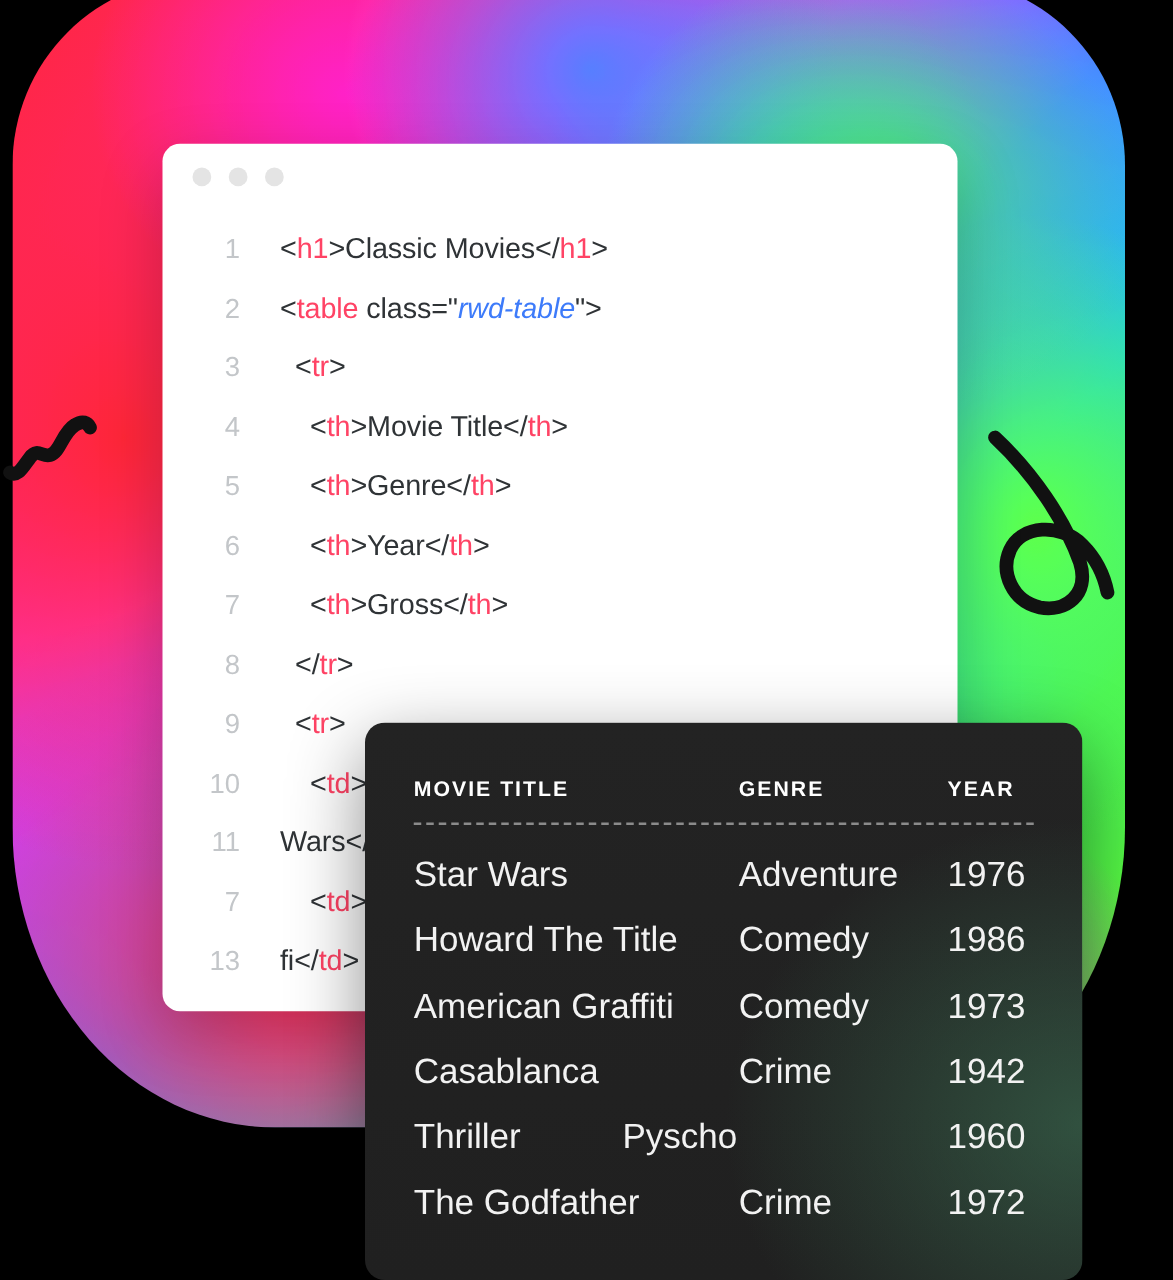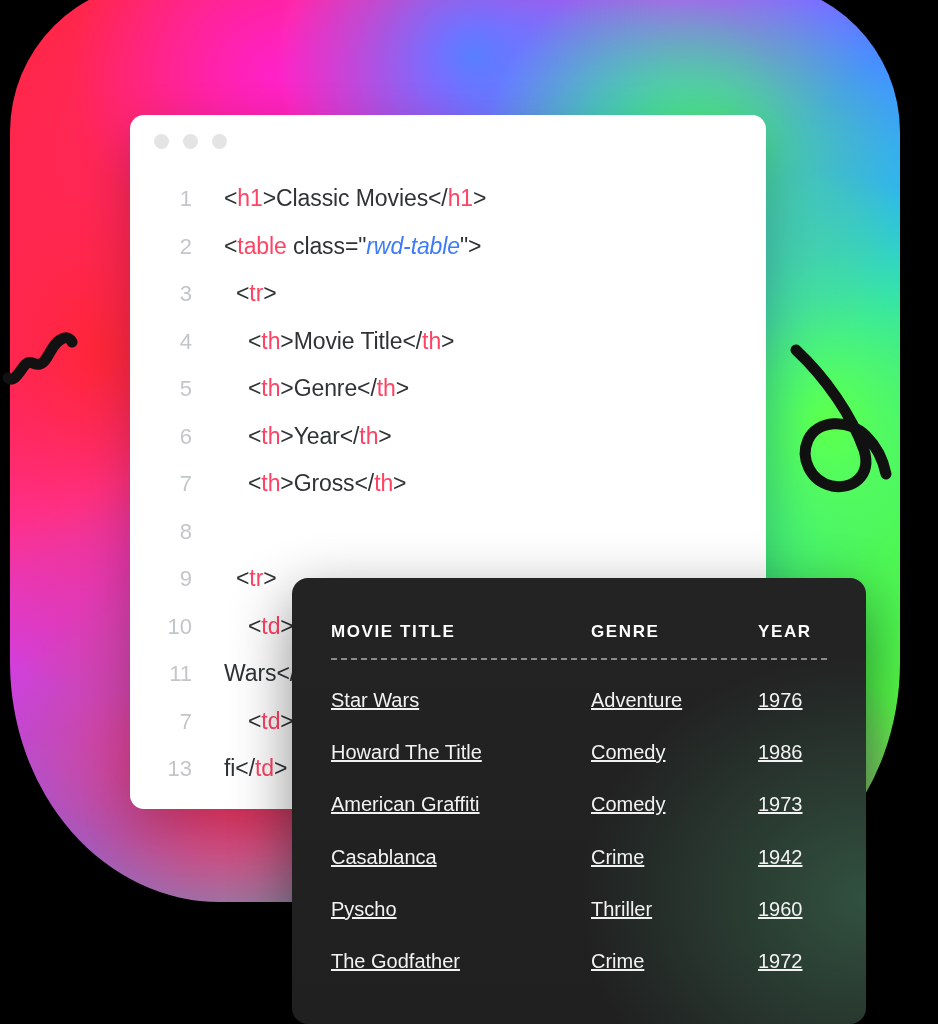--- a/index.html
+++ b/index.html
@@ -163,24 +163,23 @@
   .thead-row {
     height: 40px;
   }
   .th {
     font-size: 17px;
     font-weight: bold;
     letter-spacing: 1.6px;
     color: #ffffff;
   }
   .td {
-    font-size: 20px;
+    font-size: 28px;
     color: #f2f2f2;
     font-weight: normal;
-    text-decoration: underline;
   }
   .col-title  { width: 260px; flex: 0 0 260px; }
   .col-genre  { width: 167px; flex: 0 0 167px; }
   .col-year   { width: 110px; flex: 0 0 110px; }
   .dashed-sep {
     margin: 6px 39px 14px 39px;
     height: 0;
     border-top: 2px dashed #8b8b8b;
   }
   .rows { margin-top: 2px; }
@@ -212,21 +211,21 @@
       <span class="dot"></span>
     </div>
     <div class="code-area" id="code-area">
         <div class="code-line"><span class="lineno">1</span><span class="codetext" style="padding-left: 32px;"><span class="punct">&lt;</span><span class="tag">h1</span><span class="punct">&gt;Classic Movies&lt;/</span><span class="tag">h1</span><span class="punct">&gt;</span></span></div>
         <div class="code-line"><span class="lineno">2</span><span class="codetext" style="padding-left: 32px;"><span class="punct">&lt;</span><span class="tag">table</span><span class="punct"> class="</span><span class="attrval">rwd-table</span><span class="punct">"&gt;</span></span></div>
         <div class="code-line"><span class="lineno">3</span><span class="codetext" style="padding-left: 44px;"><span class="punct">&lt;</span><span class="tag">tr</span><span class="punct">&gt;</span></span></div>
         <div class="code-line"><span class="lineno">4</span><span class="codetext" style="padding-left: 56px;"><span class="punct">&lt;</span><span class="tag">th</span><span class="punct">&gt;Movie Title&lt;/</span><span class="tag">th</span><span class="punct">&gt;</span></span></div>
         <div class="code-line"><span class="lineno">5</span><span class="codetext" style="padding-left: 56px; text-align: center;"><span class="punct">&lt;</span><span class="tag">th</span><span class="punct">&gt;Genre&lt;/</span><span class="tag">th</span><span class="punct">&gt;</span></span></div>
         <div class="code-line"><span class="lineno">6</span><span class="codetext" style="padding-left: 56px;"><span class="punct">&lt;</span><span class="tag">th</span><span class="punct">&gt;Year&lt;/</span><span class="tag">th</span><span class="punct">&gt;</span></span></div>
         <div class="code-line"><span class="lineno">7</span><span class="codetext" style="padding-left: 56px;"><span class="punct">&lt;</span><span class="tag">th</span><span class="punct">&gt;Gross&lt;/</span><span class="tag">th</span><span class="punct">&gt;</span></span></div>
-        <div class="code-line"><span class="lineno">8</span></div>
+        <div class="code-line"><span class="lineno">8</span><span class="codetext" style="padding-left: 44px;"><span class="punct">&lt;/</span><span class="tag">tr</span><span class="punct">&gt;</span></span></div>
         <div class="code-line"><span class="lineno">9</span><span class="codetext" style="padding-left: 44px;"><span class="punct">&lt;</span><span class="tag">tr</span><span class="punct">&gt;</span></span></div>
         <div class="code-line"><span class="lineno">10</span><span class="codetext" style="padding-left: 56px;"><span class="punct">&lt;</span><span class="tag">td</span><span class="punct">&gt;Star</span></span></div>
         <div class="code-line"><span class="lineno">11</span><span class="codetext" style="padding-left: 32px;"><span class="punct">Wars&lt;/</span><span class="tag">td</span><span class="punct">&gt;</span></span></div>
         <div class="code-line"><span class="lineno">7</span><span class="codetext" style="padding-left: 56px;"><span class="punct">&lt;</span><span class="tag">td</span><span class="punct">&gt;Sci-</span></span></div>
         <div class="code-line"><span class="lineno">13</span><span class="codetext" style="padding-left: 32px;"><span class="punct">fi&lt;/</span><span class="tag">td</span><span class="punct">&gt;</span></span></div>
       </div>
   </div>
 
   <div id="movie-table-card">
     <div class="tbl">
@@ -251,22 +250,22 @@
             <div class="td col-title">American Graffiti</div>
             <div class="td col-genre">Comedy</div>
             <div class="td col-year">1973</div>
           </div>
           <div class="trow">
             <div class="td col-title">Casablanca</div>
             <div class="td col-genre">Crime</div>
             <div class="td col-year">1942</div>
           </div>
           <div class="trow">
+            <div class="td col-genre">Thriller</div>
             <div class="td col-title">Pyscho</div>
-            <div class="td col-genre">Thriller</div>
             <div class="td col-year">1960</div>
           </div>
           <div class="trow">
             <div class="td col-title">The Godfather</div>
             <div class="td col-genre">Crime</div>
             <div class="td col-year">1972</div>
           </div>
         </div>
     </div>
   </div>

